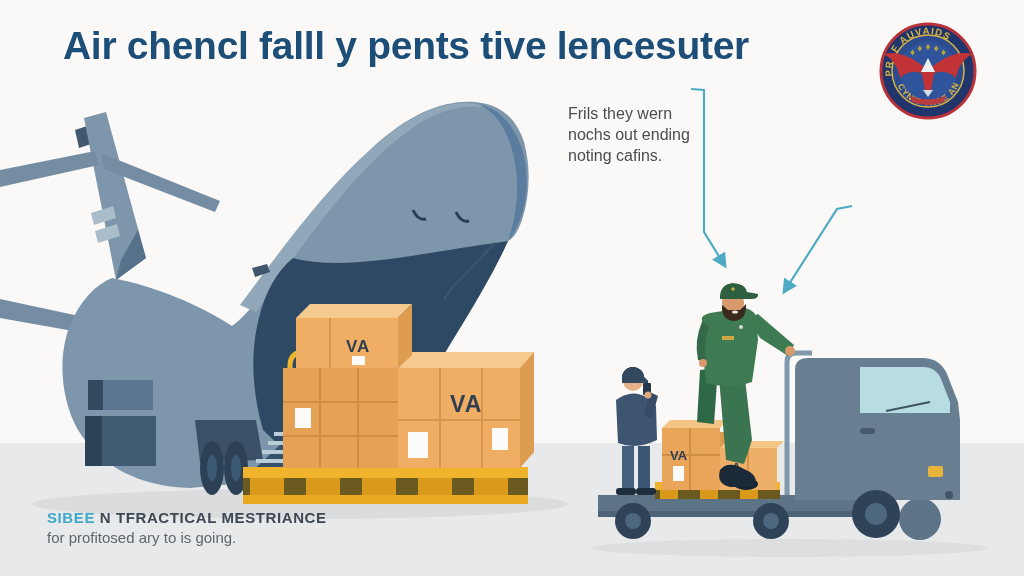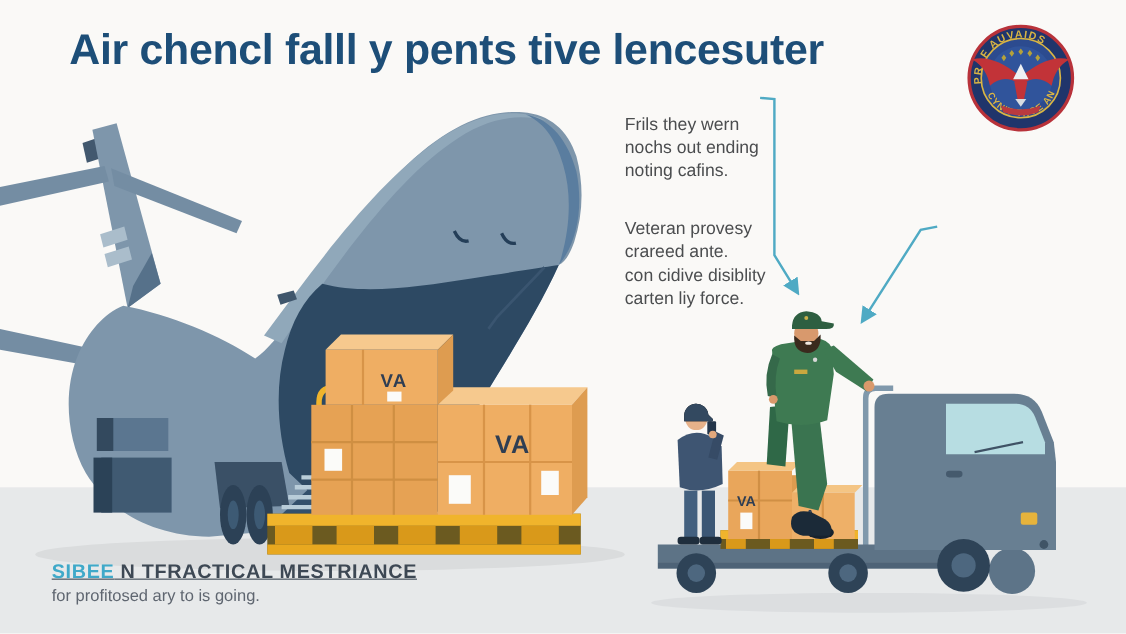--- a/index.html
+++ b/index.html
@@ -15,21 +15,21 @@
     font-size:39px;font-weight:800;color:#1d4e78;letter-spacing:-.3px;
   }
   .col{
     position:absolute;color:#4b4d4f;font-size:16px;line-height:21px;
     white-space:pre-line;
   }
   .col p{margin:0 0 11px 0;white-space:pre-line;}
   #leftcol{left:568px;top:82px;width:175px;}
   #rightcol{left:853px;top:142px;width:165px;}
   .caption{position:absolute;left:47px;top:509px;}
-  .caption .l1{font-size:18px;font-weight:700;letter-spacing:.6px;color:#3d4854;text-decoration:underline;}
+  .caption .l1{font-size:15px;font-weight:700;letter-spacing:.6px;color:#3d4854;}
   .caption .l1 .lead{color:#3fa9c9;}
   .caption .l2{font-size:15px;color:#5f6670;margin-top:3px;}
 </style>
 </head>
 <body>
 
 <div id="stage">
 
 <svg width="1024" height="576" viewBox="0 0 1024 576">
   <defs>
@@ -234,24 +234,20 @@
     <path d="M 910,96 Q 928,103 946,96 L 944,102 Q 928,108 912,102 Z" fill="#b93a3f"></path>
   </g>
 </svg>
 
   <div class="title">Air chencl falll y pents tive lencesuter</div>
 
   <div class="col" id="leftcol">
     <p>Frils they wern
 nochs out ending
 noting cafins.</p>
-    <p>Veteran provesy
-crareed ante.
-con cidive disiblity
-carten liy force.</p>
   </div>
 
 
   <div class="caption">
     <div class="l1"><span class="lead">SIBEE</span><span> N TFRACTICAL MESTRIANCE</span></div>
     <div class="l2">for profitosed ary to is going.</div>
   </div>
 
 </div>
 

